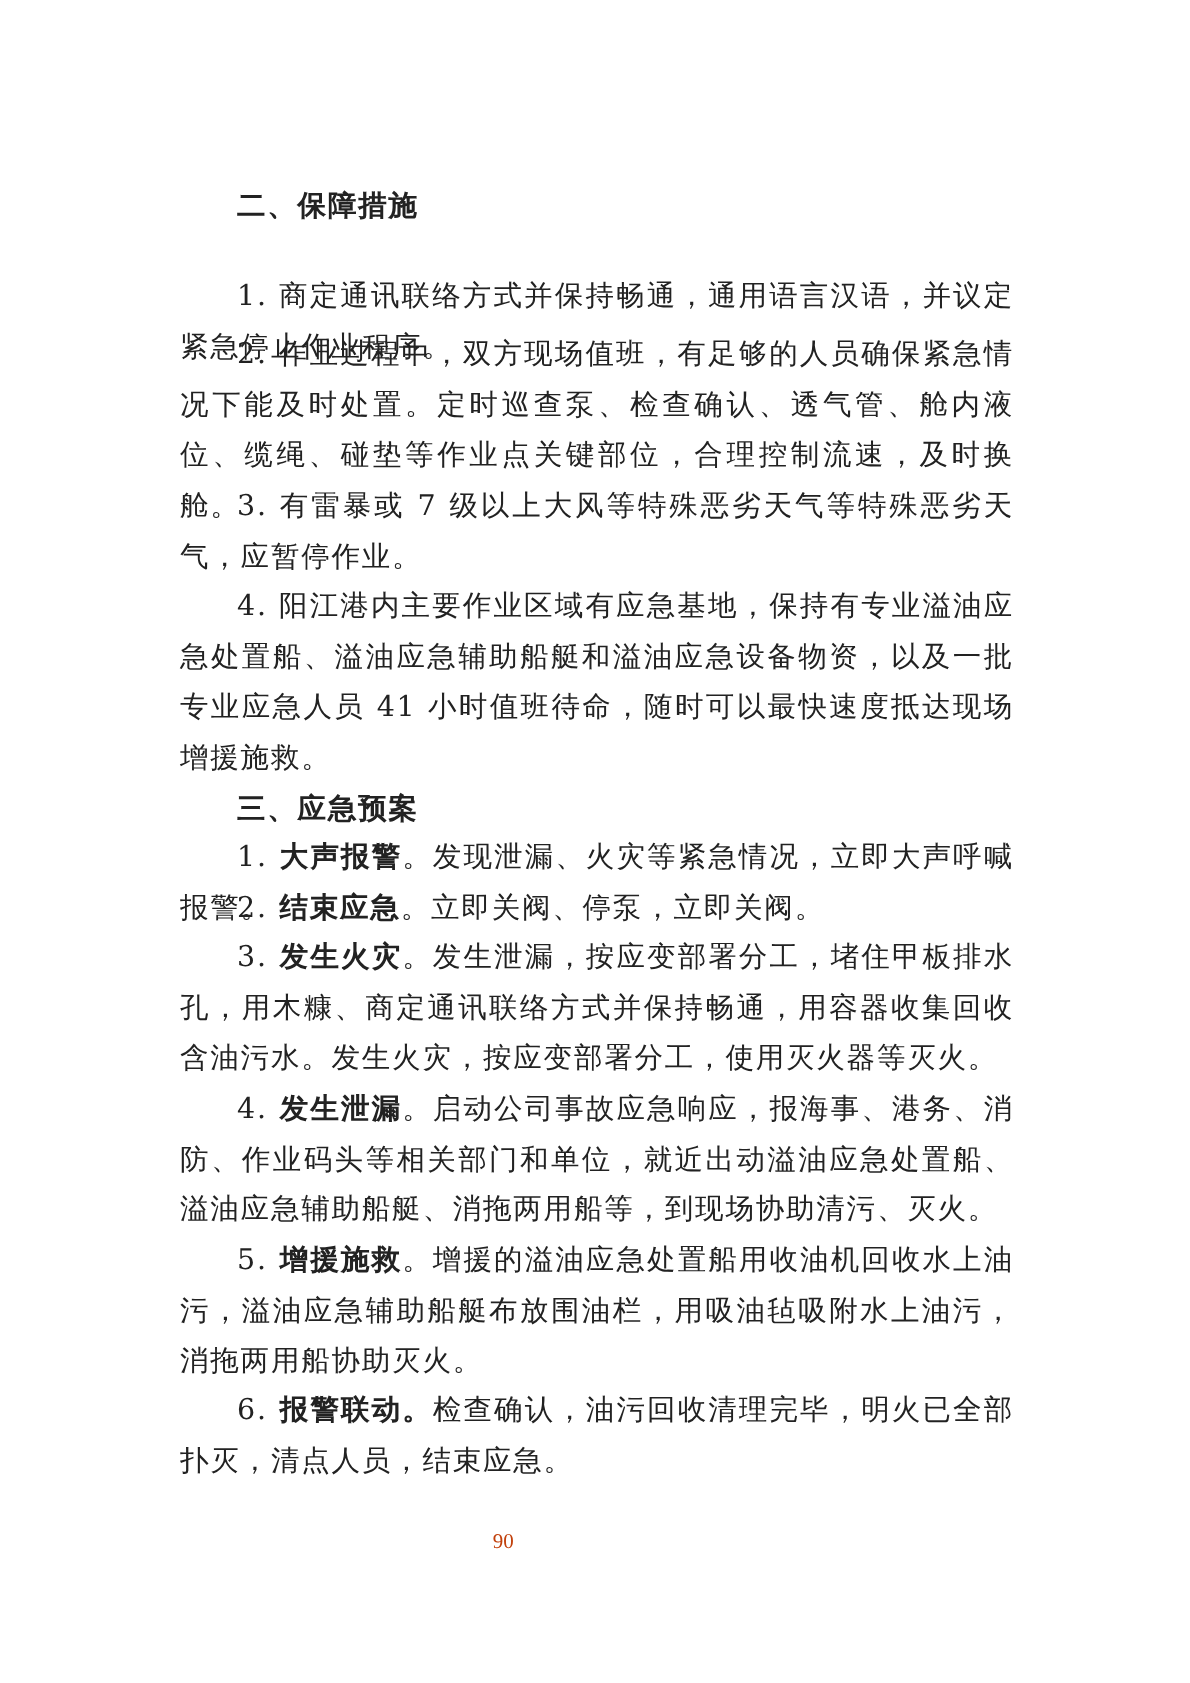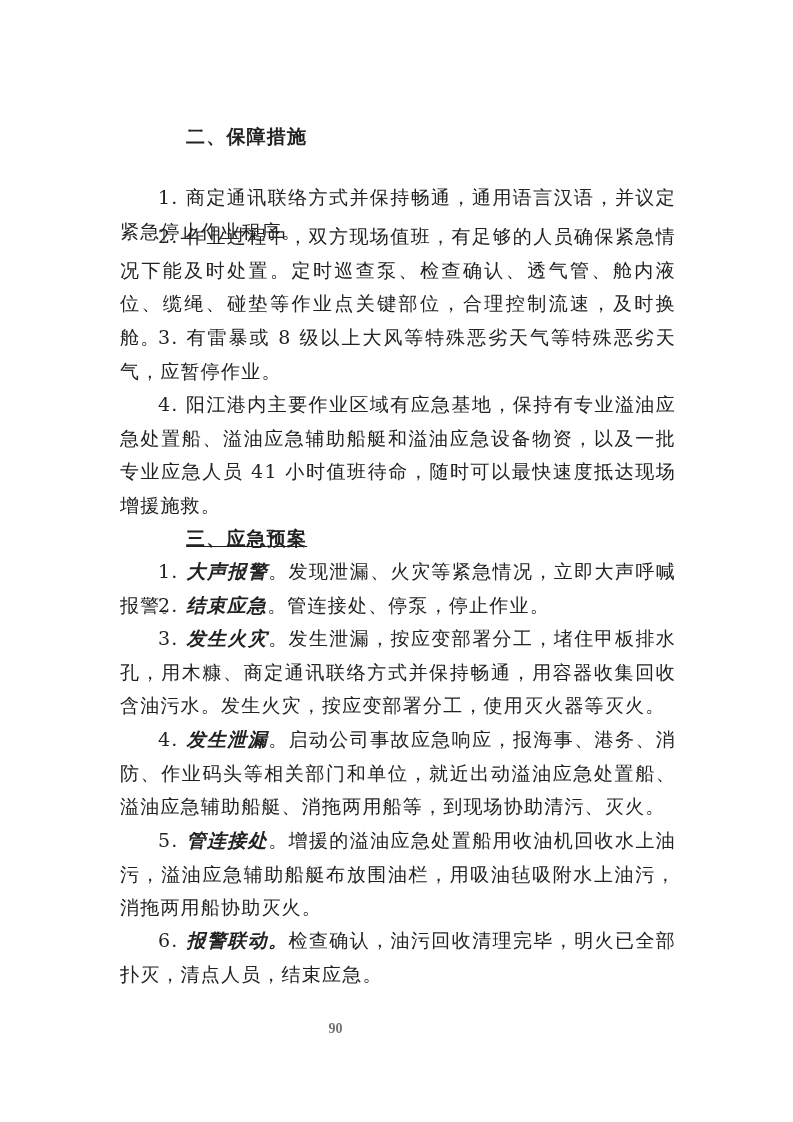--- a/index.html
+++ b/index.html
@@ -5,65 +5,65 @@
     html, body { margin: 0; padding: 0; background: #ffffff; }
     body { width: 793px; height: 1122px; position: relative; overflow: hidden; }
     .page {
       position: absolute; left: 120px; top: 0; width: 556px;
       font-family: "DejaVu Serif", "Liberation Serif", serif;
       color: #222222;
       font-size: 19px;
       letter-spacing: 1.2px;
     }
     .heading {
-      position: absolute; left: 38px; font-weight: bold; font-size: 19px; white-space: nowrap; margin-left: 28px;
+      position: absolute; left: 38px; font-weight: bold; font-size: 19px; white-space: nowrap;
     }
     .para { position: absolute; left: 0; width: 556px; line-height: 33.5px; text-align: justify; text-align-last: left; }
     .para .num { padding-left: 38px; }
-    .para .label { font-weight: bold; font-style: italic; }
+    .para .label { font-weight: bold; }
     .page-number {
       position: absolute; top: 1021px; left: 0; width: 671px; text-align: center;
-      font-family: "Liberation Serif", serif; font-size: 14px; color: #737373; font-weight: bold;
+      font-family: "Liberation Serif", serif; font-size: 14px; color: #c2410c;
     }
   </style>
 </head>
 <body>
 
 <div class="page">
 
   <div class="heading" style="top:124px;">二、保障措施</div>
 
   <div class="para" style="top:153px;margin-top:28px;">
     <span class="num">1.</span><span> 商定通讯联络方式并保持畅通，通用语言汉语，并议定紧急停止作业程序。</span>
   </div>
   <div class="para" style="top:220px;">
     <span class="num">2.</span><span> 作业过程中，双方现场值班，有足够的人员确保紧急情况下能及时处置。定时巡查泵、检查确认、透气管、舱内液位、缆绳、碰垫等作业点关键部位，合理控制流速，及时换舱。</span>
   </div>
   <div class="para" style="top:321px;">
-    <span class="num">3.</span><span> 有雷暴或 8 级以上大风等特殊恶劣天气等特殊恶劣天气，应暂停作业。</span>
+    <span class="num">3.</span><span> 有雷暴或 7 级以上大风等特殊恶劣天气等特殊恶劣天气，应暂停作业。</span>
   </div>
   <div class="para" style="top:388px;">
     <span class="num">4.</span><span> 阳江港内主要作业区域有应急基地，保持有专业溢油应急处置船、溢油应急辅助船艇和溢油应急设备物资，以及一批专业应急人员 41 小时值班待命，随时可以最快速度抵达现场增援施救。</span>
   </div>
 
-  <div class="heading" style="top:526px;text-decoration:underline;">三、应急预案</div>
+  <div class="heading" style="top:526px;">三、应急预案</div>
 
   <div class="para" style="top:555px;">
     <span class="num">1.</span><span class="label"> 大声报警</span><span>。发现泄漏、火灾等紧急情况，立即大声呼喊报警。</span>
   </div>
   <div class="para" style="top:589px;">
-    <span class="num">2.</span><span class="label"> 结束应急</span><span>。管连接处、停泵，停止作业。</span>
+    <span class="num">2.</span><span class="label"> 结束应急</span><span>。立即关阀、停泵，立即关阀。</span>
   </div>
   <div class="para" style="top:622px;">
     <span class="num">3.</span><span class="label"> 发生火灾</span><span>。发生泄漏，按应变部署分工，堵住甲板排水孔，用木糠、商定通讯联络方式并保持畅通，用容器收集回收含油污水。发生火灾，按应变部署分工，使用灭火器等灭火。</span>
   </div>
   <div class="para" style="top:723px;">
     <span class="num">4.</span><span class="label"> 发生泄漏</span><span>。启动公司事故应急响应，报海事、港务、消防、作业码头等相关部门和单位，就近出动溢油应急处置船、溢油应急辅助船艇、消拖两用船等，到现场协助清污、灭火。</span>
   </div>
   <div class="para" style="top:824px;">
-    <span class="num">5.</span><span class="label"> 管连接处</span><span>。增援的溢油应急处置船用收油机回收水上油污，溢油应急辅助船艇布放围油栏，用吸油毡吸附水上油污，消拖两用船协助灭火。</span>
+    <span class="num">5.</span><span class="label"> 增援施救</span><span>。增援的溢油应急处置船用收油机回收水上油污，溢油应急辅助船艇布放围油栏，用吸油毡吸附水上油污，消拖两用船协助灭火。</span>
   </div>
   <div class="para" style="top:924px;">
     <span class="num">6.</span><span class="label"> 报警联动。</span><span>检查确认，油污回收清理完毕，明火已全部扑灭，清点人员，结束应急。</span>
   </div>
 </div>
 
 <div class="page-number">90</div>
 
 </body></html>

